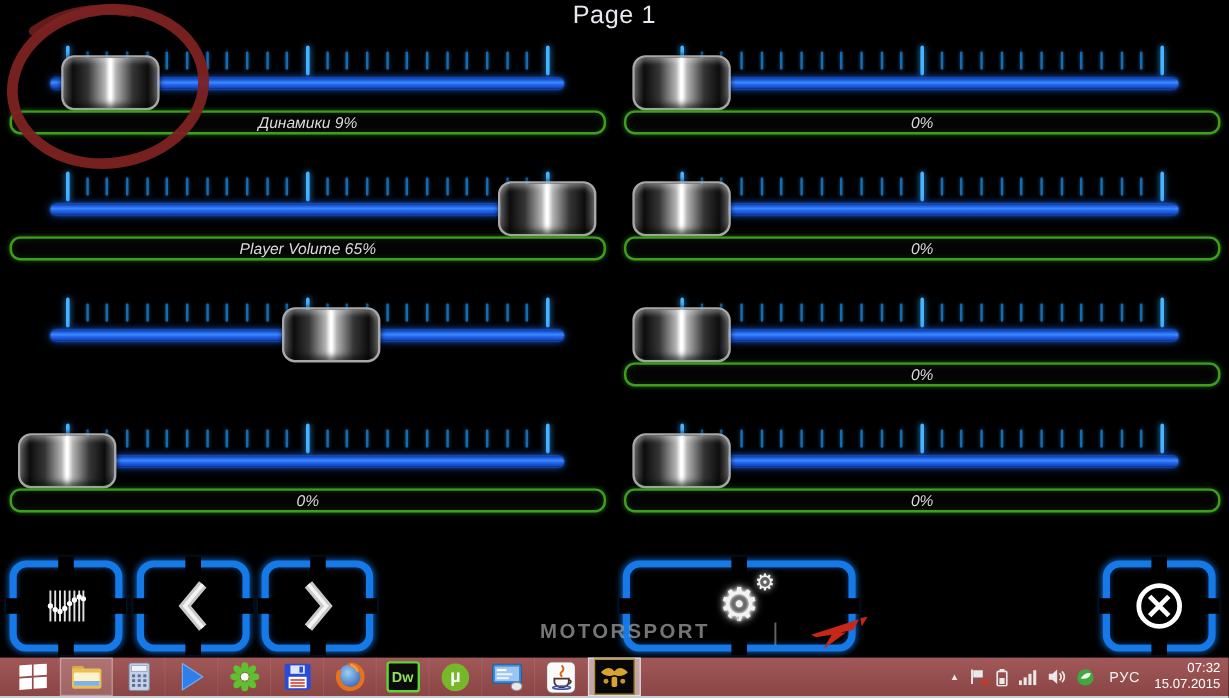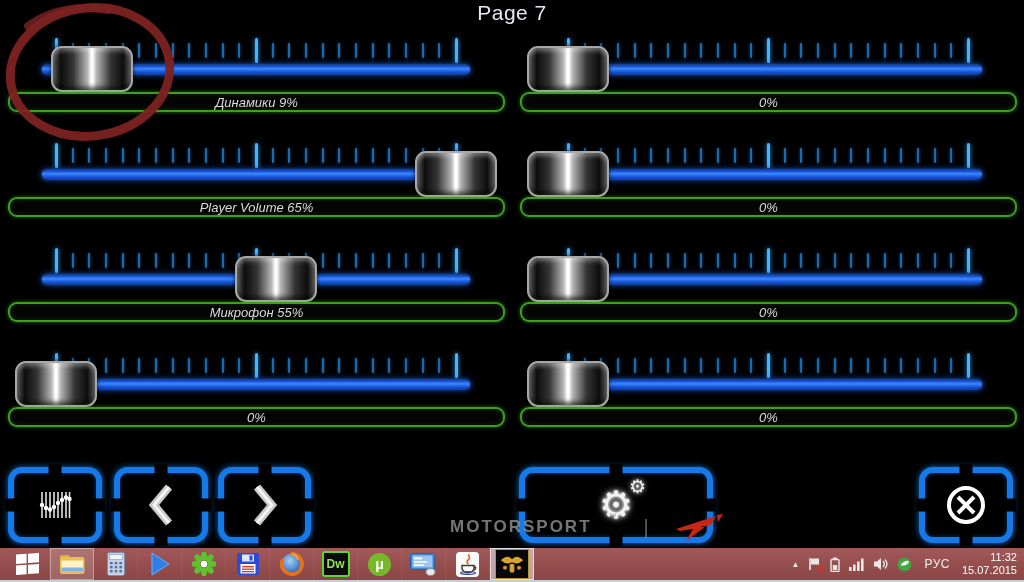--- a/index.html
+++ b/index.html
@@ -65,21 +65,21 @@
   .tray{position:absolute;right:0;top:548px;height:32px;display:flex;align-items:center;z-index:12;padding-right:7px;}
   .tray-item{display:flex;align-items:center;justify-content:center;margin-left:9px;position:relative;}
   .tray-arrow{color:#e8e8e8;font-size:8px;}
   .tray-lang{color:#f2f2f2;font-size:12px;letter-spacing:.5px;margin-left:12px;}
   .tray-clock{margin-left:12px;text-align:right;color:#fff;font-size:11px;line-height:13px;}
   .flag-x-badge{position:absolute;right:-3px;bottom:-2px;color:#e03020;font-size:9px;font-weight:bold;line-height:8px;}
 </style>
 </head>
 <body>
 
-<div class="page-title">Page 7</div>
+<div class="page-title">Page 1</div>
 
 <div id="sliders-root">
     <div class="slider-group" style="left: 8px; top: 38px;">
     <div class="ticks">
         <div class="tick tall" style="left: 46.5px;"></div>
         <div class="tick small" style="left: 63.6667px;"></div>
         <div class="tick small" style="left: 80.3333px;"></div>
         <div class="tick small" style="left: 97px;"></div>
         <div class="tick small" style="left: 113.667px;"></div>
         <div class="tick small" style="left: 130.333px;"></div>
@@ -166,23 +166,20 @@
         <div class="tick small" style="left: 347px;"></div>
         <div class="tick small" style="left: 363.667px;"></div>
         <div class="tick small" style="left: 380.333px;"></div>
         <div class="tick small" style="left: 397px;"></div>
         <div class="tick small" style="left: 413.667px;"></div>
         <div class="tick small" style="left: 430.333px;"></div>
         <div class="tick tall" style="left: 446.5px;"></div>
       </div>
     <div class="track"></div>
     <div class="handle" style="left: 227px;"></div>
-    <div class="value-label">
-        <span>Микрофон 55%</span>
-      </div>
   </div>
     <div class="slider-group" style="left: 8px; top: 353px;">
     <div class="ticks">
         <div class="tick tall" style="left: 46.5px;"></div>
         <div class="tick small" style="left: 63.6667px;"></div>
         <div class="tick small" style="left: 80.3333px;"></div>
         <div class="tick small" style="left: 97px;"></div>
         <div class="tick small" style="left: 113.667px;"></div>
         <div class="tick small" style="left: 130.333px;"></div>
         <div class="tick small" style="left: 147px;"></div>
@@ -601,18 +598,18 @@
     </svg>
   </div>
   <div class="tray-item">
     <svg width="15" height="15" viewBox="0 0 15 15">
       <circle cx="7.5" cy="7.5" r="6.8" fill="#3fa83f"></circle>
       <path d="M3.5 8.5 q3.5 -5.5 8.5 -4.5 q-1 5.5 -8.5 4.5" fill="#fff" opacity="0.92"></path>
     </svg>
   </div>
   <div class="tray-lang">РУС</div>
   <div class="tray-clock">
-    <div>11:32</div>
+    <div>07:32</div>
     <div>15.07.2015</div>
   </div>
 </div>
 
 <div class="bottom-strip"></div>
 
 </body></html>

